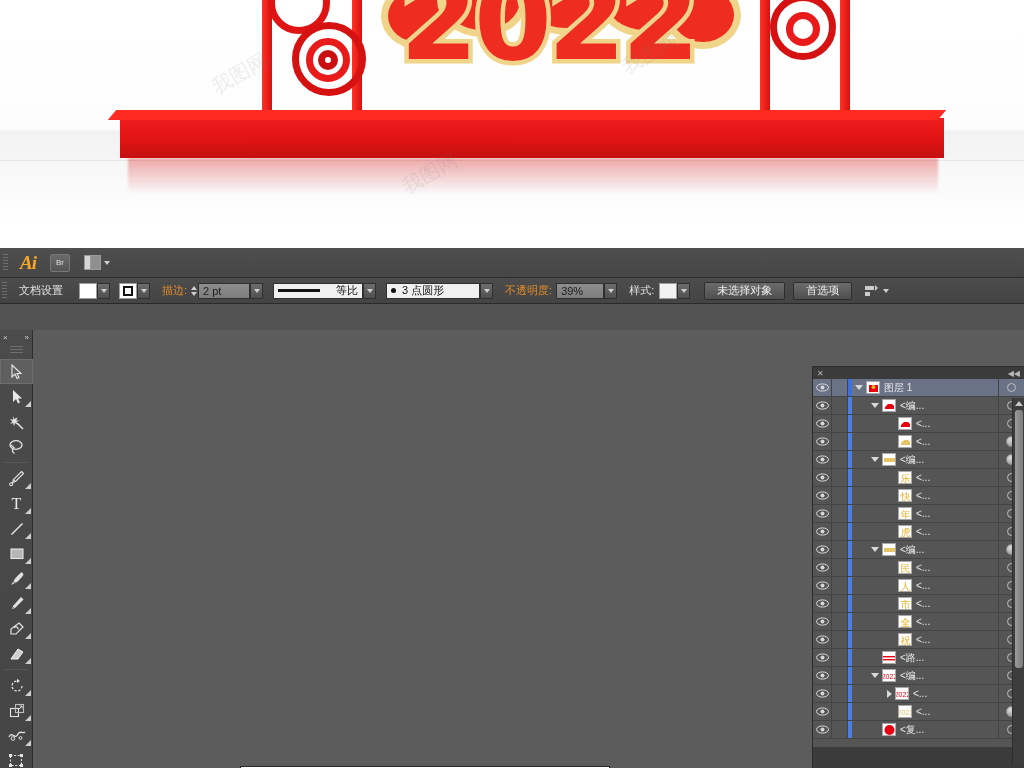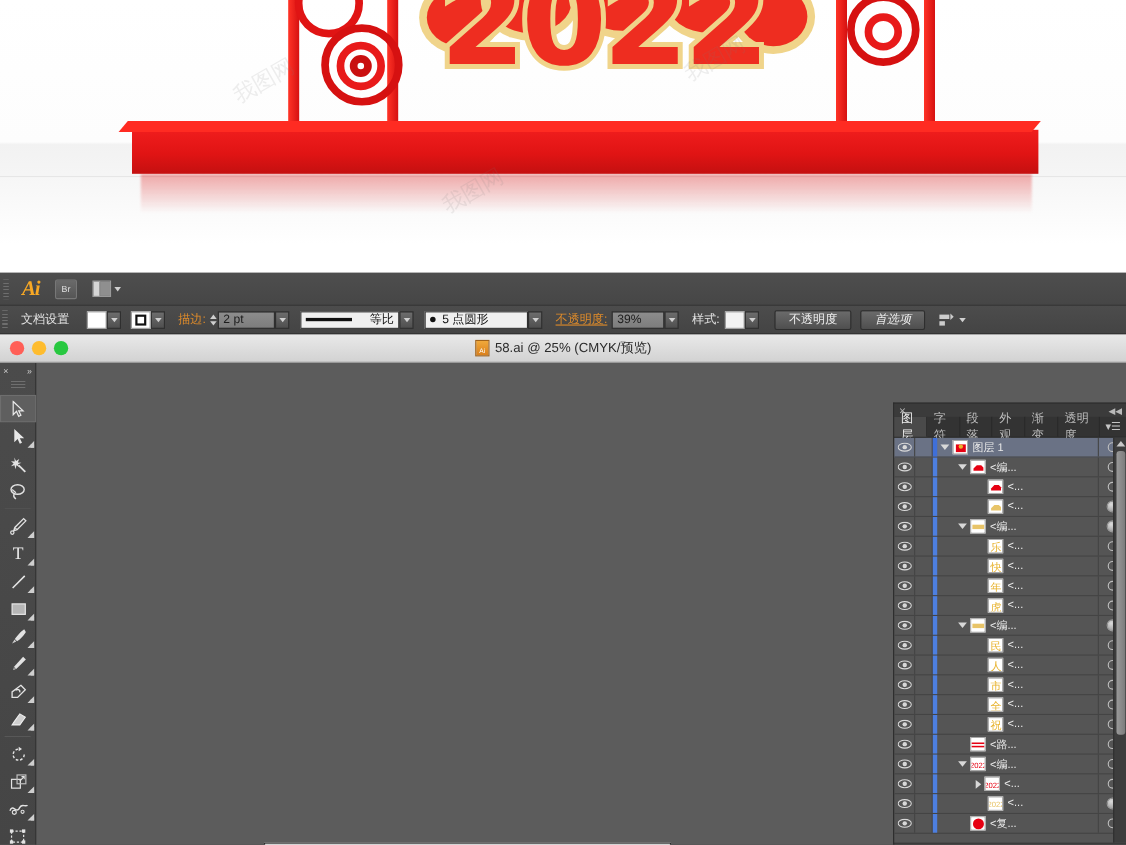--- a/index.html
+++ b/index.html
@@ -294,62 +294,51 @@
       <div class="field lite" style="width:90px;margin-left:10px;justify-content:space-between;">
         <span style="display:inline-block;width:42px;height:3px;background:#111;"></span>
         <span>等比</span>
       </div>
       <div class="mini-drop">
           <span class="caret"></span>
         </div>
 
       <div class="field lite" style="width:94px;margin-left:10px;gap:6px;">
         <span style="display:inline-block;width:5px;height:5px;border-radius:50%;background:#111;"></span>
-        <span>5 点圆形</span>
+        <span>3 点圆形</span>
       </div>
       <div class="mini-drop">
           <span class="caret"></span>
         </div>
 
-      <div class="olbl" style="margin:0 4px 0 12px;text-decoration:underline;">不透明度:</div>
+      <div class="olbl" style="margin:0 4px 0 12px;">不透明度:</div>
       <div class="field" style="width:48px;">39%</div>
       <div class="mini-drop">
           <span class="caret"></span>
         </div>
 
       <div class="lbl" style="margin:0 5px 0 12px;">样式:</div>
       <div class="swatch blank"></div>
       <div class="mini-drop">
           <span class="caret"></span>
         </div>
 
-      <div class="btn" style="margin-left:14px;">不透明度</div>
-      <div class="btn" style="margin-left:8px;font-style:italic;">首选项</div>
+      <div class="btn" style="margin-left:14px;">未选择对象</div>
+      <div class="btn" style="margin-left:8px;">首选项</div>
 
       <div style="display:flex;align-items:center;gap:4px;margin-left:12px;">
         <svg width="15" height="14" viewBox="0 0 15 14">
           <rect x="1" y="2" width="9" height="4" fill="#ccc"></rect>
           <rect x="1" y="8" width="5" height="4" fill="#ccc"></rect>
           <path d="M11 1 L14 4 L11 7 Z" fill="#ccc"></path>
         </svg>
         <span class="caret"></span>
       </div>
     </div>
 
-    <div class="titlebar">
-      <div class="lights">
-        <span style="background:#ff5f57;"></span>
-        <span style="background:#febc2e;"></span>
-        <span style="background:#28c840;"></span>
-      </div>
-      <div class="doc-title">
-        <span class="doc-ico">Ai</span>
-        <span>58.ai @ 25% (CMYK/预览)</span>
-      </div>
-    </div>
 
     <div class="workspace">
 
       <div class="tools">
         <div class="tools-head">
           <span>×</span>
           <span>»</span>
         </div>
         <div class="tools-grip"></div>
 
@@ -532,29 +521,20 @@
             <rect x="58" y="141" width="254" height="6" fill="#e60012"></rect>
           </svg>
         </div>
       </div>
 
       <div class="panel">
         <div class="panel-bar">
           <span>✕</span>
           <span>◀◀</span>
         </div>
-        <div class="panel-tabs">
-          <div class="ptab sel">图层</div>
-          <div class="ptab">字符</div>
-          <div class="ptab">段落</div>
-          <div class="ptab">外观</div>
-          <div class="ptab">渐变</div>
-          <div class="ptab">透明度</div>
-          <div class="panel-menu">▾☰</div>
-        </div>
         <div class="layers-list" id="layers-list">
             <div class="lrow sel">
               <div class="c-eye">
                 <svg width="13" height="9" viewBox="0 0 13 9">
                   <ellipse cx="6.5" cy="4.5" rx="6" ry="3.6" fill="none" stroke="#d8d8d8" stroke-width="1"></ellipse>
                   <circle cx="6.5" cy="4.5" r="2" fill="#d8d8d8"></circle>
                 </svg>
               </div>
               <div class="c-lock"></div>
               <div class="c-blue" style="background: rgb(63, 111, 216);"></div>

